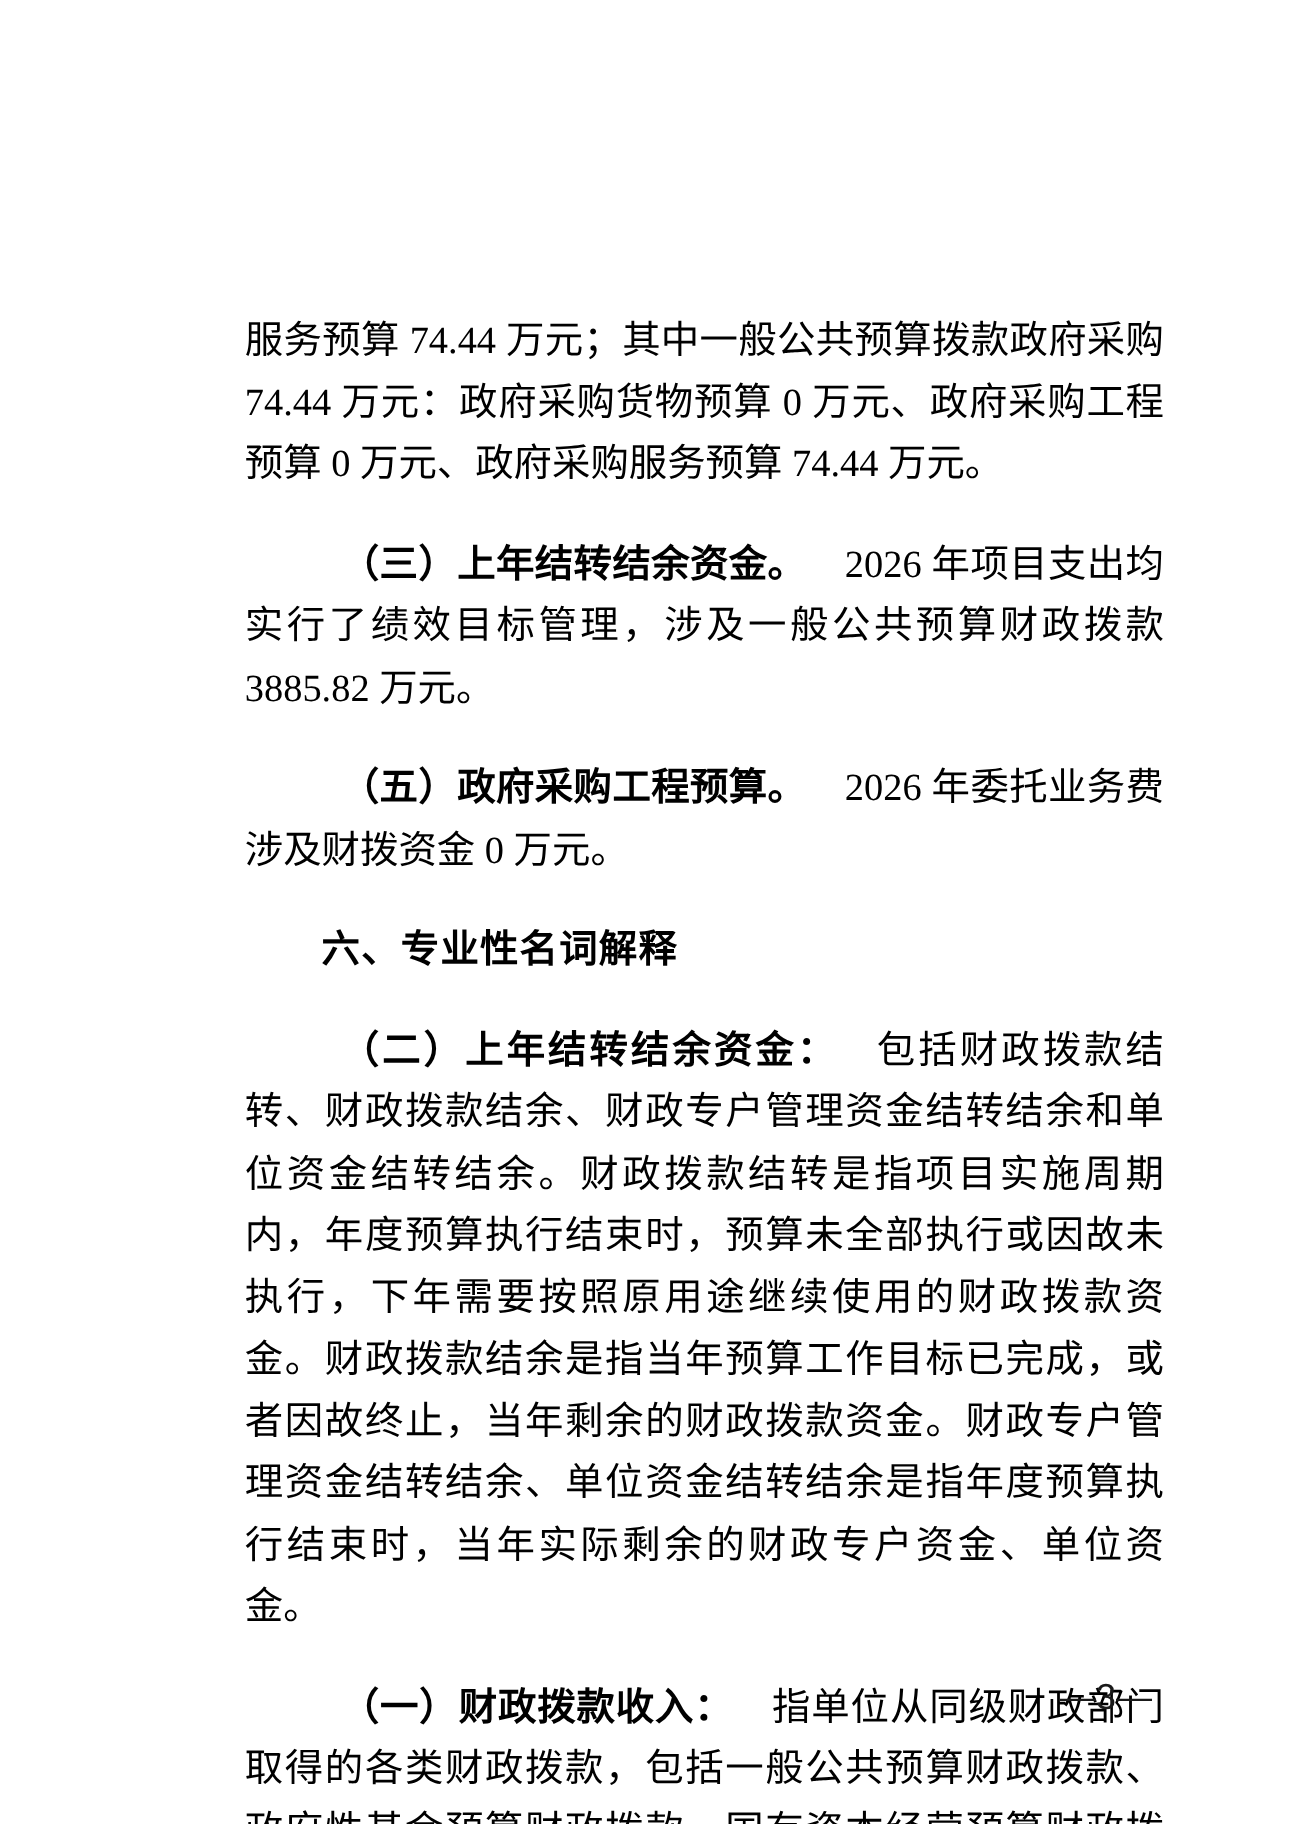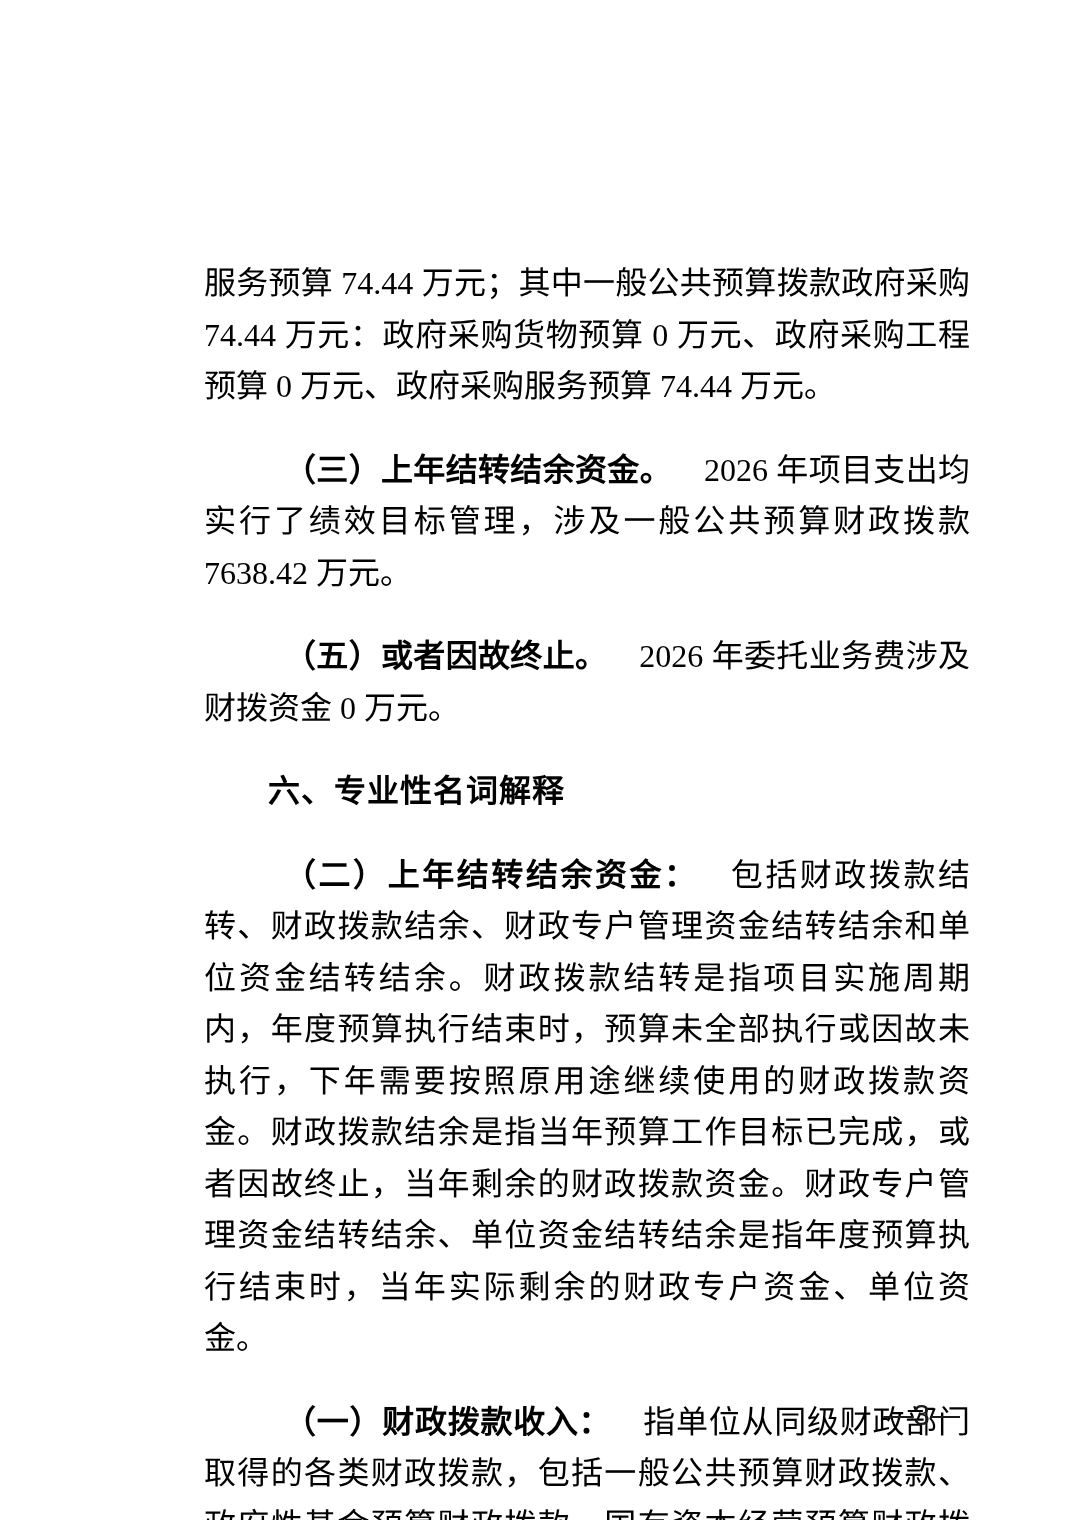--- a/index.html
+++ b/index.html
@@ -42,24 +42,24 @@
     }
   </style>
 </head>
 <body>
 
 <div class="page">
   <div class="content">
 
     <p>服务预算 74.44 万元；其中一般公共预算拨款政府采购 74.44 万元：政府采购货物预算 0 万元、政府采购工程预算 0 万元、政府采购服务预算 74.44 万元。</p>
 
-    <p class="indent"><span class="ph">（三）上年结转结余资金。</span><span>2026 年项目支出均实行了绩效目标管理，涉及一般公共预算财政拨款 7638.42 万元。</span></p>
+    <p class="indent"><span class="ph">（三）上年结转结余资金。</span><span>2026 年项目支出均实行了绩效目标管理，涉及一般公共预算财政拨款 3885.82 万元。</span></p>
 
 
-    <p class="indent"><span class="ph">（五）或者因故终止。</span><span>2026 年委托业务费涉及财拨资金 0 万元。</span></p>
+    <p class="indent"><span class="ph">（五）政府采购工程预算。</span><span>2026 年委托业务费涉及财拨资金 0 万元。</span></p>
 
     <p class="section-heading">六、专业性名词解释</p>
 
     <p class="indent"><span class="ph">（二）上年结转结余资金：</span><span>包括财政拨款结转、财政拨款结余、财政专户管理资金结转结余和单位资金结转结余。财政拨款结转是指项目实施周期内，年度预算执行结束时，预算未全部执行或因故未执行，下年需要按照原用途继续使用的财政拨款资金。财政拨款结余是指当年预算工作目标已完成，或者因故终止，当年剩余的财政拨款资金。财政专户管理资金结转结余、单位资金结转结余是指年度预算执行结束时，当年实际剩余的财政专户资金、单位资金。</span></p>
 
     <p class="indent"><span class="ph">（一）财政拨款收入：</span><span>指单位从同级财政部门取得的各类财政拨款，包括一般公共预算财政拨款、政府性基金预算财政拨款、国有资本经营预算财政拨款。单位根据以前年度预算安排、项目需求等情况合理预计。</span></p>
 
   </div>
 
   <div class="page-number">—3—</div>

